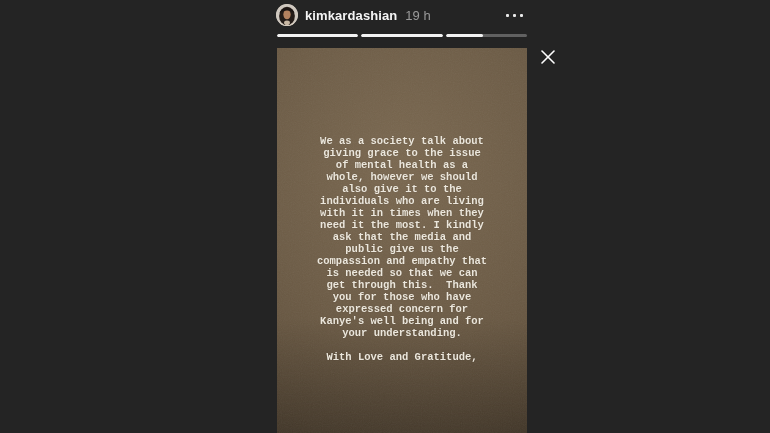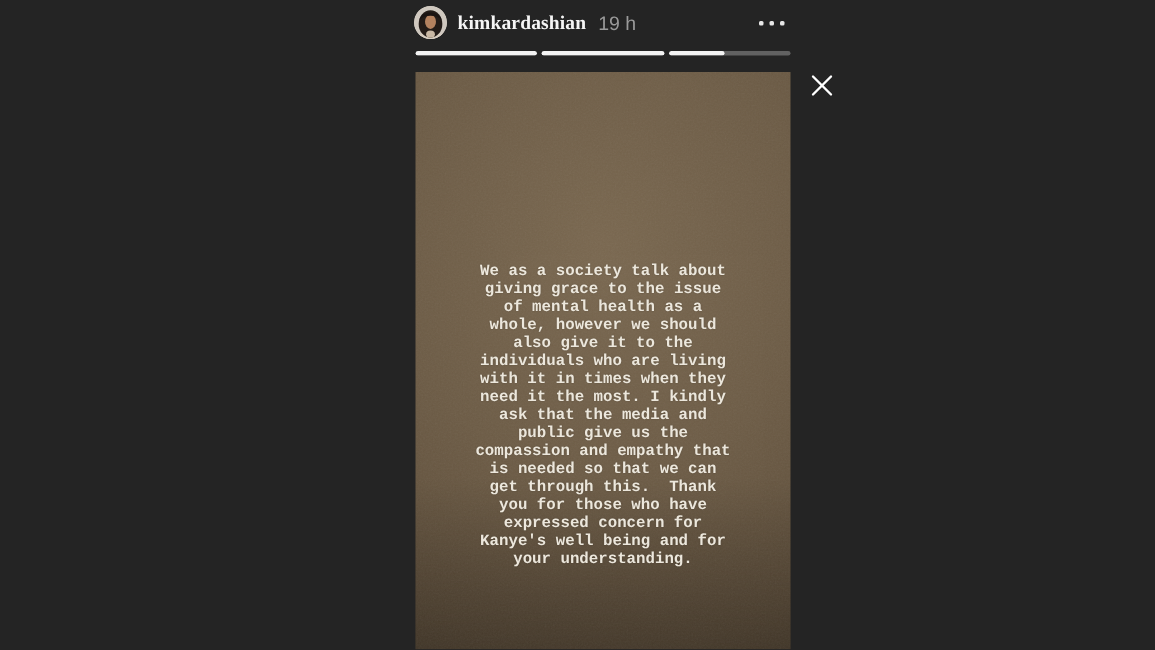--- a/index.html
+++ b/index.html
@@ -26,21 +26,21 @@
     position:absolute;left:0;top:0;width:100%;height:30px;
     display:flex;align-items:center;
   }
   .avatar{
     width:22px;height:22px;border-radius:50%;overflow:hidden;flex:0 0 auto;
     margin-left:-1px;cursor:pointer;background:#cfc8bf;
   }
   .avatar svg{display:block;width:100%;height:100%;}
   .username{
     margin-left:7px;font-size:13px;font-weight:bold;color:var(--username);
-    letter-spacing:.1px;cursor:pointer;font-family:Liberation Serif, serif;
+    letter-spacing:.1px;cursor:pointer;
   }
   .timestamp{margin-left:8px;font-size:13px;color:var(--timestamp);}
   .more-btn{
     margin-left:auto;margin-right:2px;background:none;border:none;cursor:pointer;
     display:flex;gap:4px;align-items:center;padding:6px 2px;
   }
   .more-btn .dot{width:3px;height:3px;border-radius:1px;background:#e8e8e8;display:block;}
   
   .progress{
     position:absolute;left:0;top:34px;width:100%;height:3px;
@@ -62,21 +62,20 @@
       radial-gradient(150% 105% at 50% 30%, #7a6850 0%, #6d5c46 38%, #5f4f3b 68%, #473b2b 100%);
     overflow:hidden;
   }
   .grain{position:absolute;left:0;top:0;width:100%;height:100%;opacity:0.07;pointer-events:none;}
   .story-text{
     position:absolute;left:0;top:0;width:100%;padding:87px 8px 0 8px;
     text-align:center;
     font-family:"Liberation Mono","DejaVu Sans Mono",monospace;
     font-weight:bold;font-size:10.5px;line-height:12px;color:var(--text);
     text-shadow:0 0 1px rgba(0,0,0,0.25);
-    margin-top:40px;
   }
   .story-text p{white-space:pre-wrap;}
   .story-text .signoff{margin-top:12px;}
   .story-text .signature{margin-top:12px;}
   
   .close-btn{
     position:absolute;left:535px;top:44px;width:26px;height:26px;
     background:none;border:none;cursor:pointer;display:flex;
     align-items:center;justify-content:center;
   }
@@ -140,20 +139,21 @@
 need it the most. I kindly
 ask that the media and
 public give us the
 compassion and empathy that
 is needed so that we can
 get through this.  Thank
 you for those who have
 expressed concern for
 Kanye's well being and for
 your understanding.</p>
+        <p class="signoff">With Love and Gratitude,</p>
       </div>
     </div>
 
   </div>
 
   <button class="close-btn" aria-label="Close">
     <svg width="14" height="14" viewBox="0 0 14 14">
       <line x1="1" y1="1" x2="13" y2="13" stroke="#ffffff" stroke-width="1.6" stroke-linecap="round"></line>
       <line x1="13" y1="1" x2="1" y2="13" stroke="#ffffff" stroke-width="1.6" stroke-linecap="round"></line>
     </svg>

